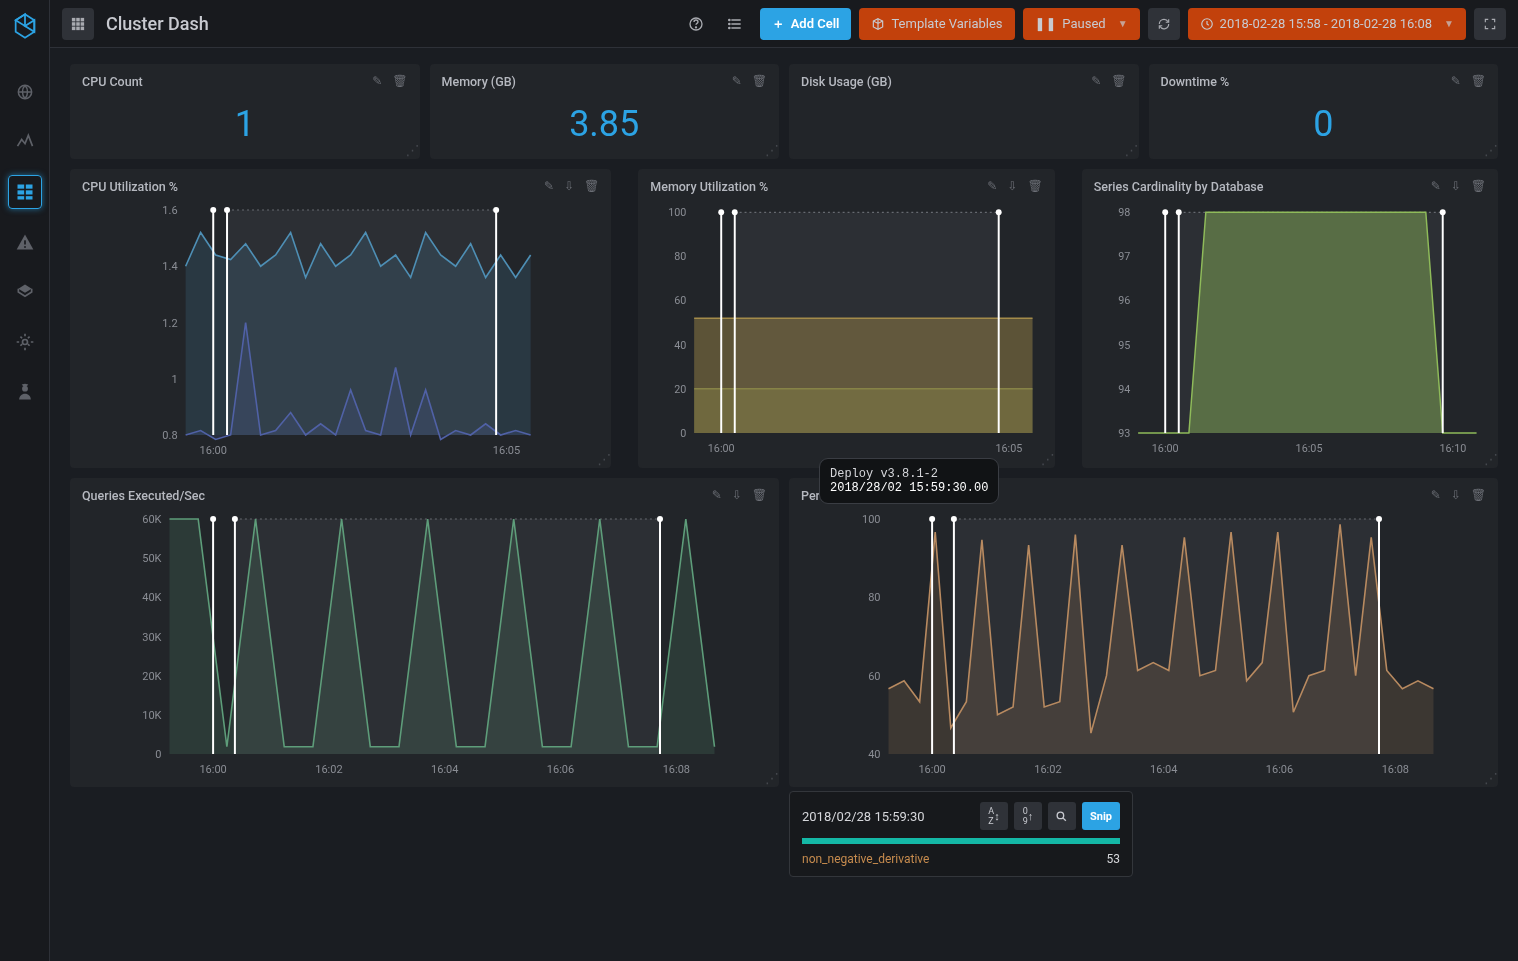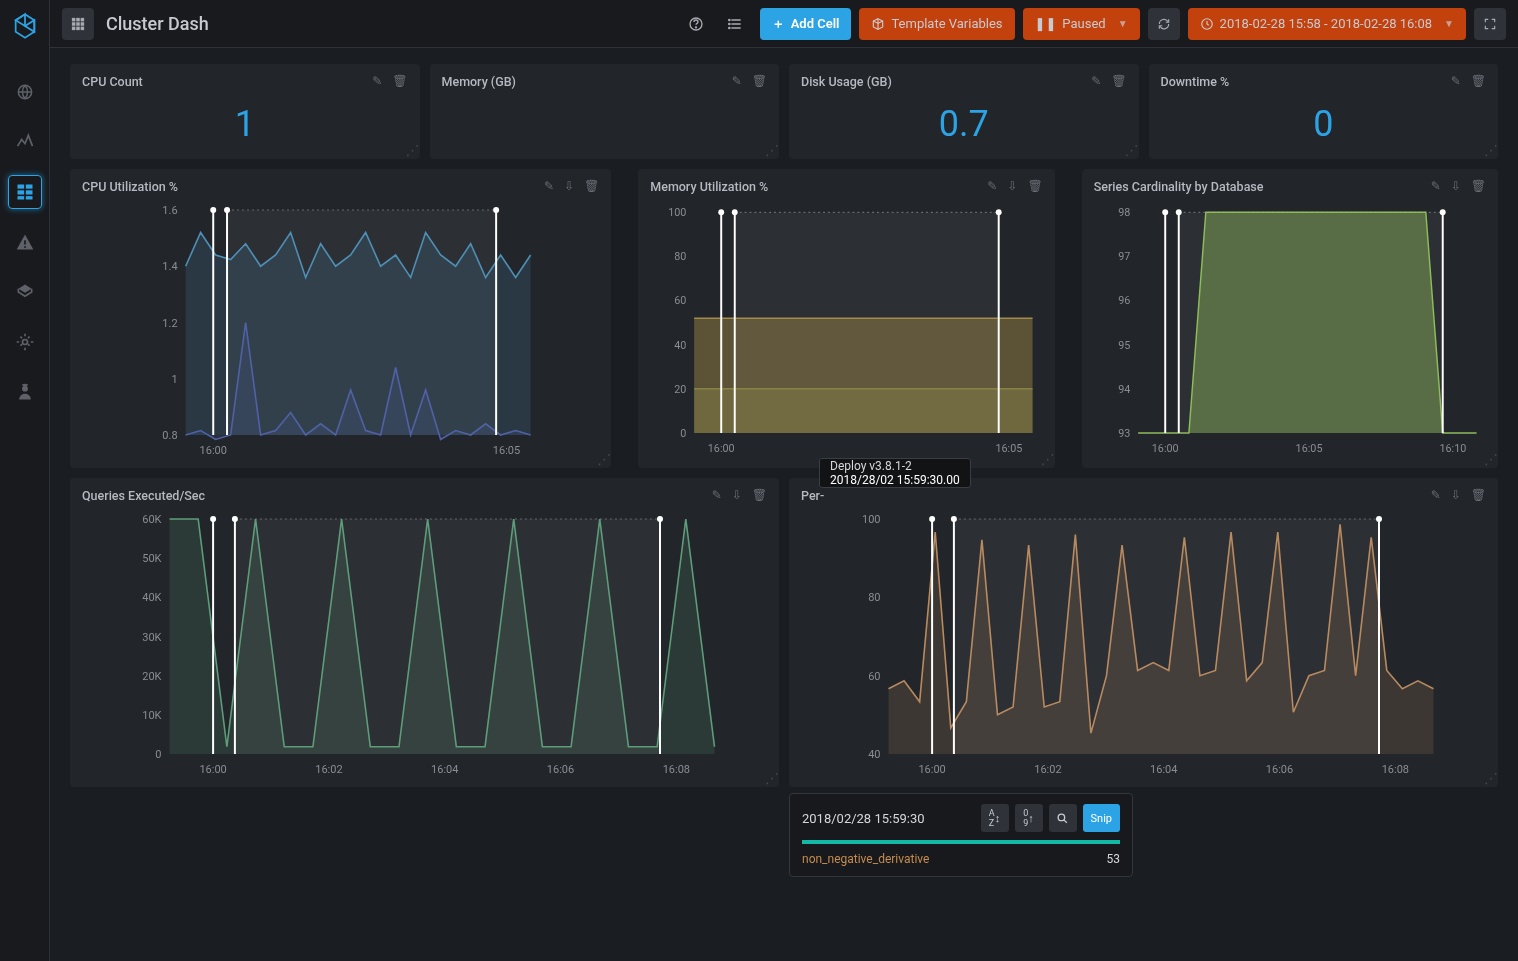--- a/index.html
+++ b/index.html
@@ -44,32 +44,32 @@
 .bignum { font-size:36px; font-weight:400; color:#2ca3e4; text-align:center; padding:8px 0 6px; }
 .resize-handle { position:absolute; right:2px; bottom:2px; width:12px; height:12px; color:#45484e; font-size:14px; line-height:10px; }
 .chart { height:260px; position:relative;text-decoration:underline; }
 .chart-big { height:270px; }
 .stat-cell { grid-column:span 1; }
 .wide { grid-column:span 2; }
 .row2 { grid-column:1 / -1; display:grid; grid-template-columns:1.3fr 1fr 1fr; gap:27px; }
 svg.plot { width:100%; height:100%; }
 .axis-text { fill:#8a8d94; font-size:11px; }
 .tooltip-box {
-  position:absolute; background:#111315; border:1px solid #3a3d43; border-radius:3px;
-  padding:0 10px; font-size:12px; color:#d6d7db; z-index:20; white-space:nowrap;
+  position:absolute; background:#111315; border:1px solid #3a3d43; border-radius:9px;
+  padding:8px 10px; font-size:12px; color:#d6d7db; z-index:20; white-space:nowrap;font-family:Liberation Mono, monospace;
 }
 .snip-panel {
   position:absolute; background:#17191c; border:1px solid #33363b; border-radius:4px;
   padding:10px 12px; font-size:13px; z-index:30; width:344px;
 }
 .snip-row1 { display:flex; align-items:center; gap:6px; margin-bottom:8px; }
 .snip-ts { flex:1; color:#d6d7db; font-size:13px; }
 .mini-btn { width:28px; height:28px; background:#2f3238; border-radius:3px; display:flex; align-items:center; justify-content:center; color:#c8cad0; font-size:11px; cursor:pointer; }
-.mini-btn.blue { background:#2ca3e4; color:#fff; font-weight:400; padding:0 8px; width:auto; }
-.snip-row2 { display:flex; justify-content:space-between; color:#c68b4e; font-size:12px; padding-top:8px; border-top:4px solid #14b8a6; }
+.mini-btn.blue { background:#2ca3e4; color:#fff; font-weight:700; padding:0 8px; width:auto; }
+.snip-row2 { display:flex; justify-content:space-between; color:#c68b4e; font-size:12px; padding-top:8px; border-top:6px solid #14b8a6; }
 .snip-row2 .val { color:#d6d7db; }
 .vline { stroke:#fff; stroke-width:2; }
 .area-shade { fill:rgba(120,125,135,0.12); }
 .dotline { stroke:#666a70; stroke-width:1.2; stroke-dasharray:2 3; }
 </style>
 </head>
 <body>
 
 <div class="sidebar">
   <div class="sidebar-logo">
@@ -211,31 +211,31 @@
       <div class="resize-handle">⋰</div>
     </div>
     <div class="cell stat-cell">
       <div class="cell-hdr">
         <span>Memory (GB)</span>
         <div class="cell-icons">
             <span>✎</span>
             <span>🗑</span>
           </div>
       </div>
+      <div class="bignum">3.85</div>
       <div class="resize-handle">⋰</div>
     </div>
     <div class="cell stat-cell">
       <div class="cell-hdr">
         <span>Disk Usage (GB)</span>
         <div class="cell-icons">
             <span>✎</span>
             <span>🗑</span>
           </div>
       </div>
-      <div class="bignum">0.7</div>
       <div class="resize-handle">⋰</div>
     </div>
     <div class="cell stat-cell">
       <div class="cell-hdr">
         <span>Downtime %</span>
         <div class="cell-icons">
             <span>✎</span>
             <span>🗑</span>
           </div>
       </div>

